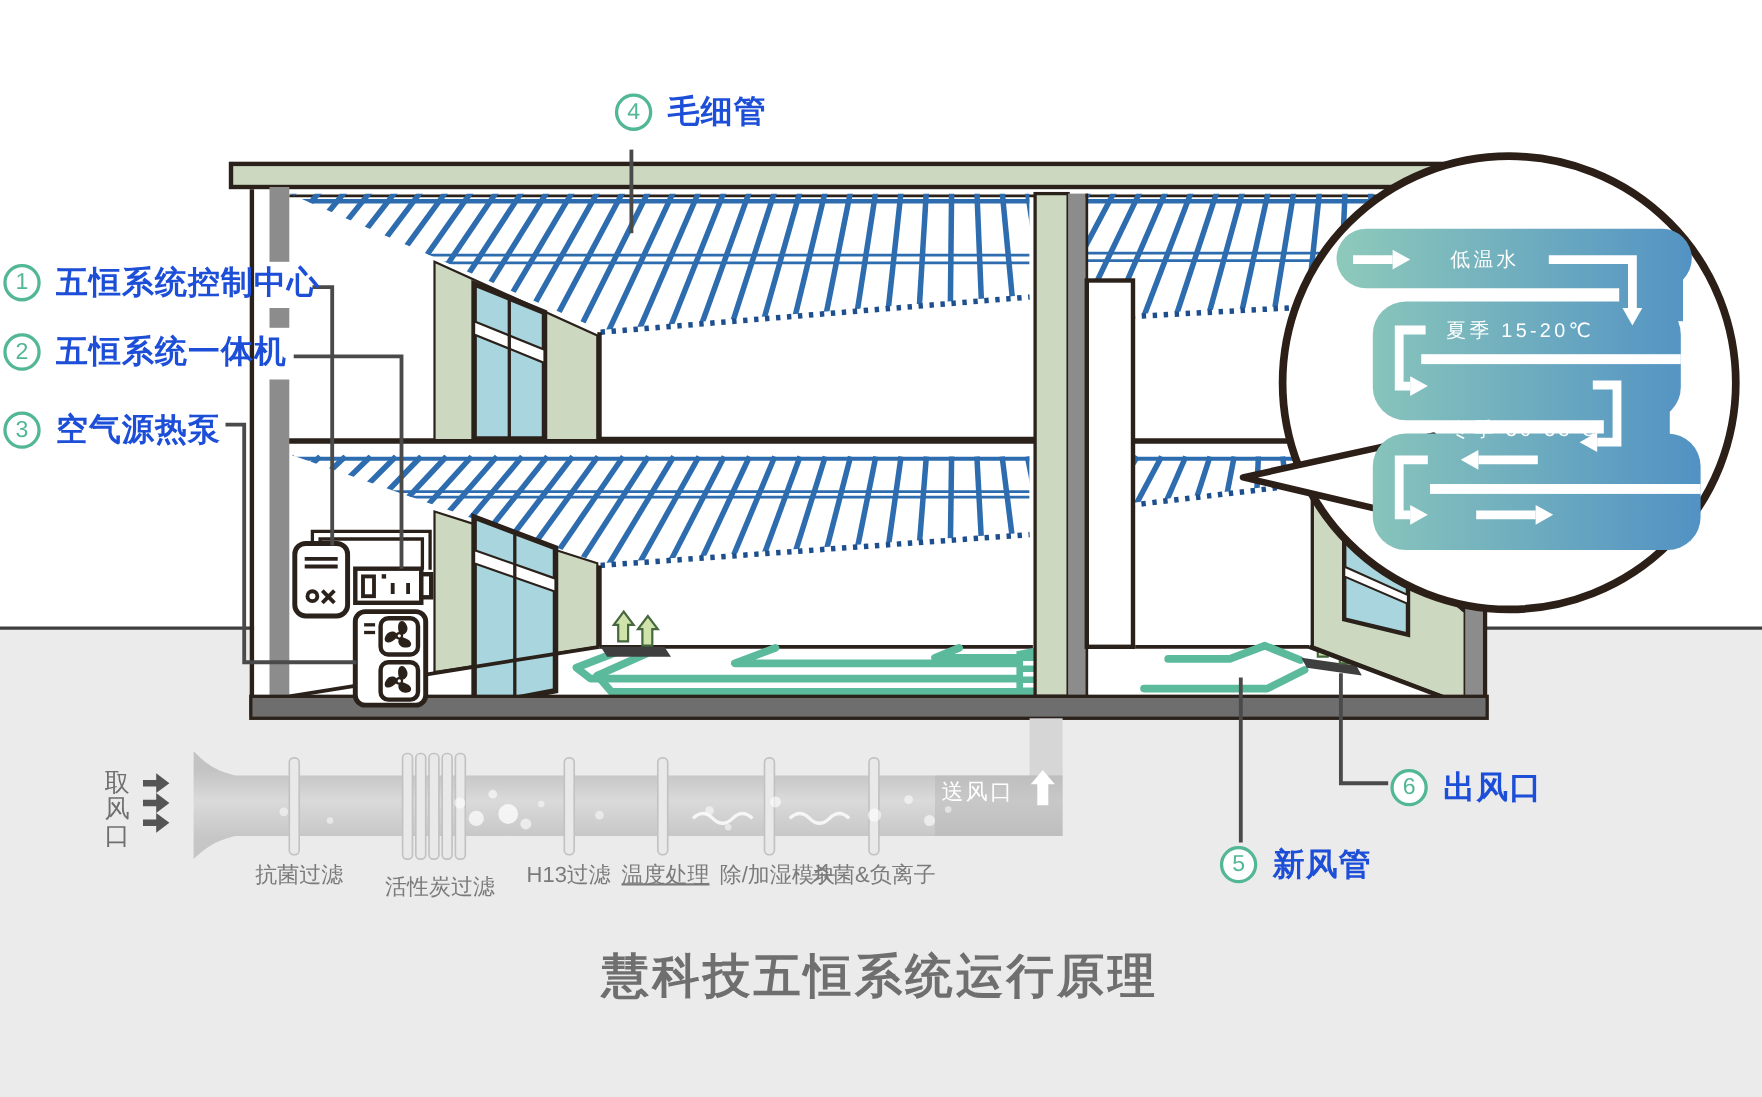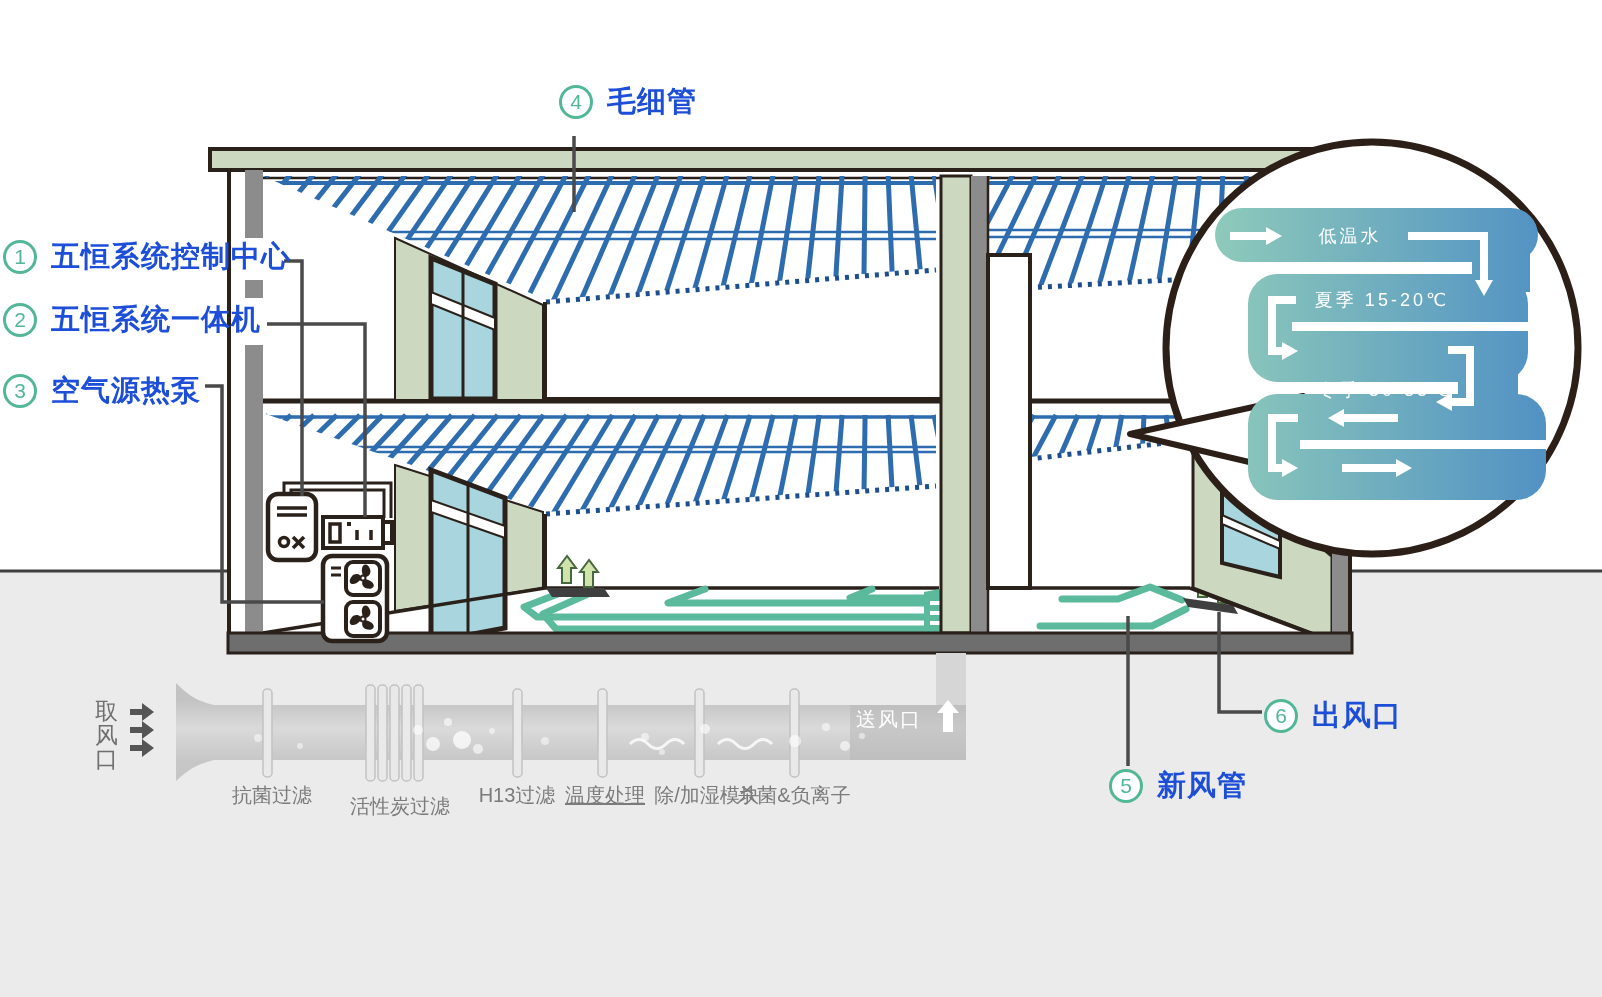--- a/index.html
+++ b/index.html
@@ -422,14 +422,15 @@
   <span style="display:block">口</span>
 </div>
 <div class="outlet">送风口</div>
 <div class="flabel" style="left:272px;">抗菌过滤</div>
 <div class="flabel" style="left:400px;margin-top:11px;">活性炭过滤</div>
 <div class="flabel" style="left:517px;">H13过滤</div>
 <div class="flabel" style="left:605px;text-decoration:underline;">温度处理</div>
 <div class="flabel" style="left:707px;text-align:right;">除/加湿模块</div>
 <div class="flabel" style="left:794px;">杀菌&amp;负离子</div>
 
+<div class="title">慧科技五恒系统运行原理</div>
 
 </div>
 
 </body></html>

